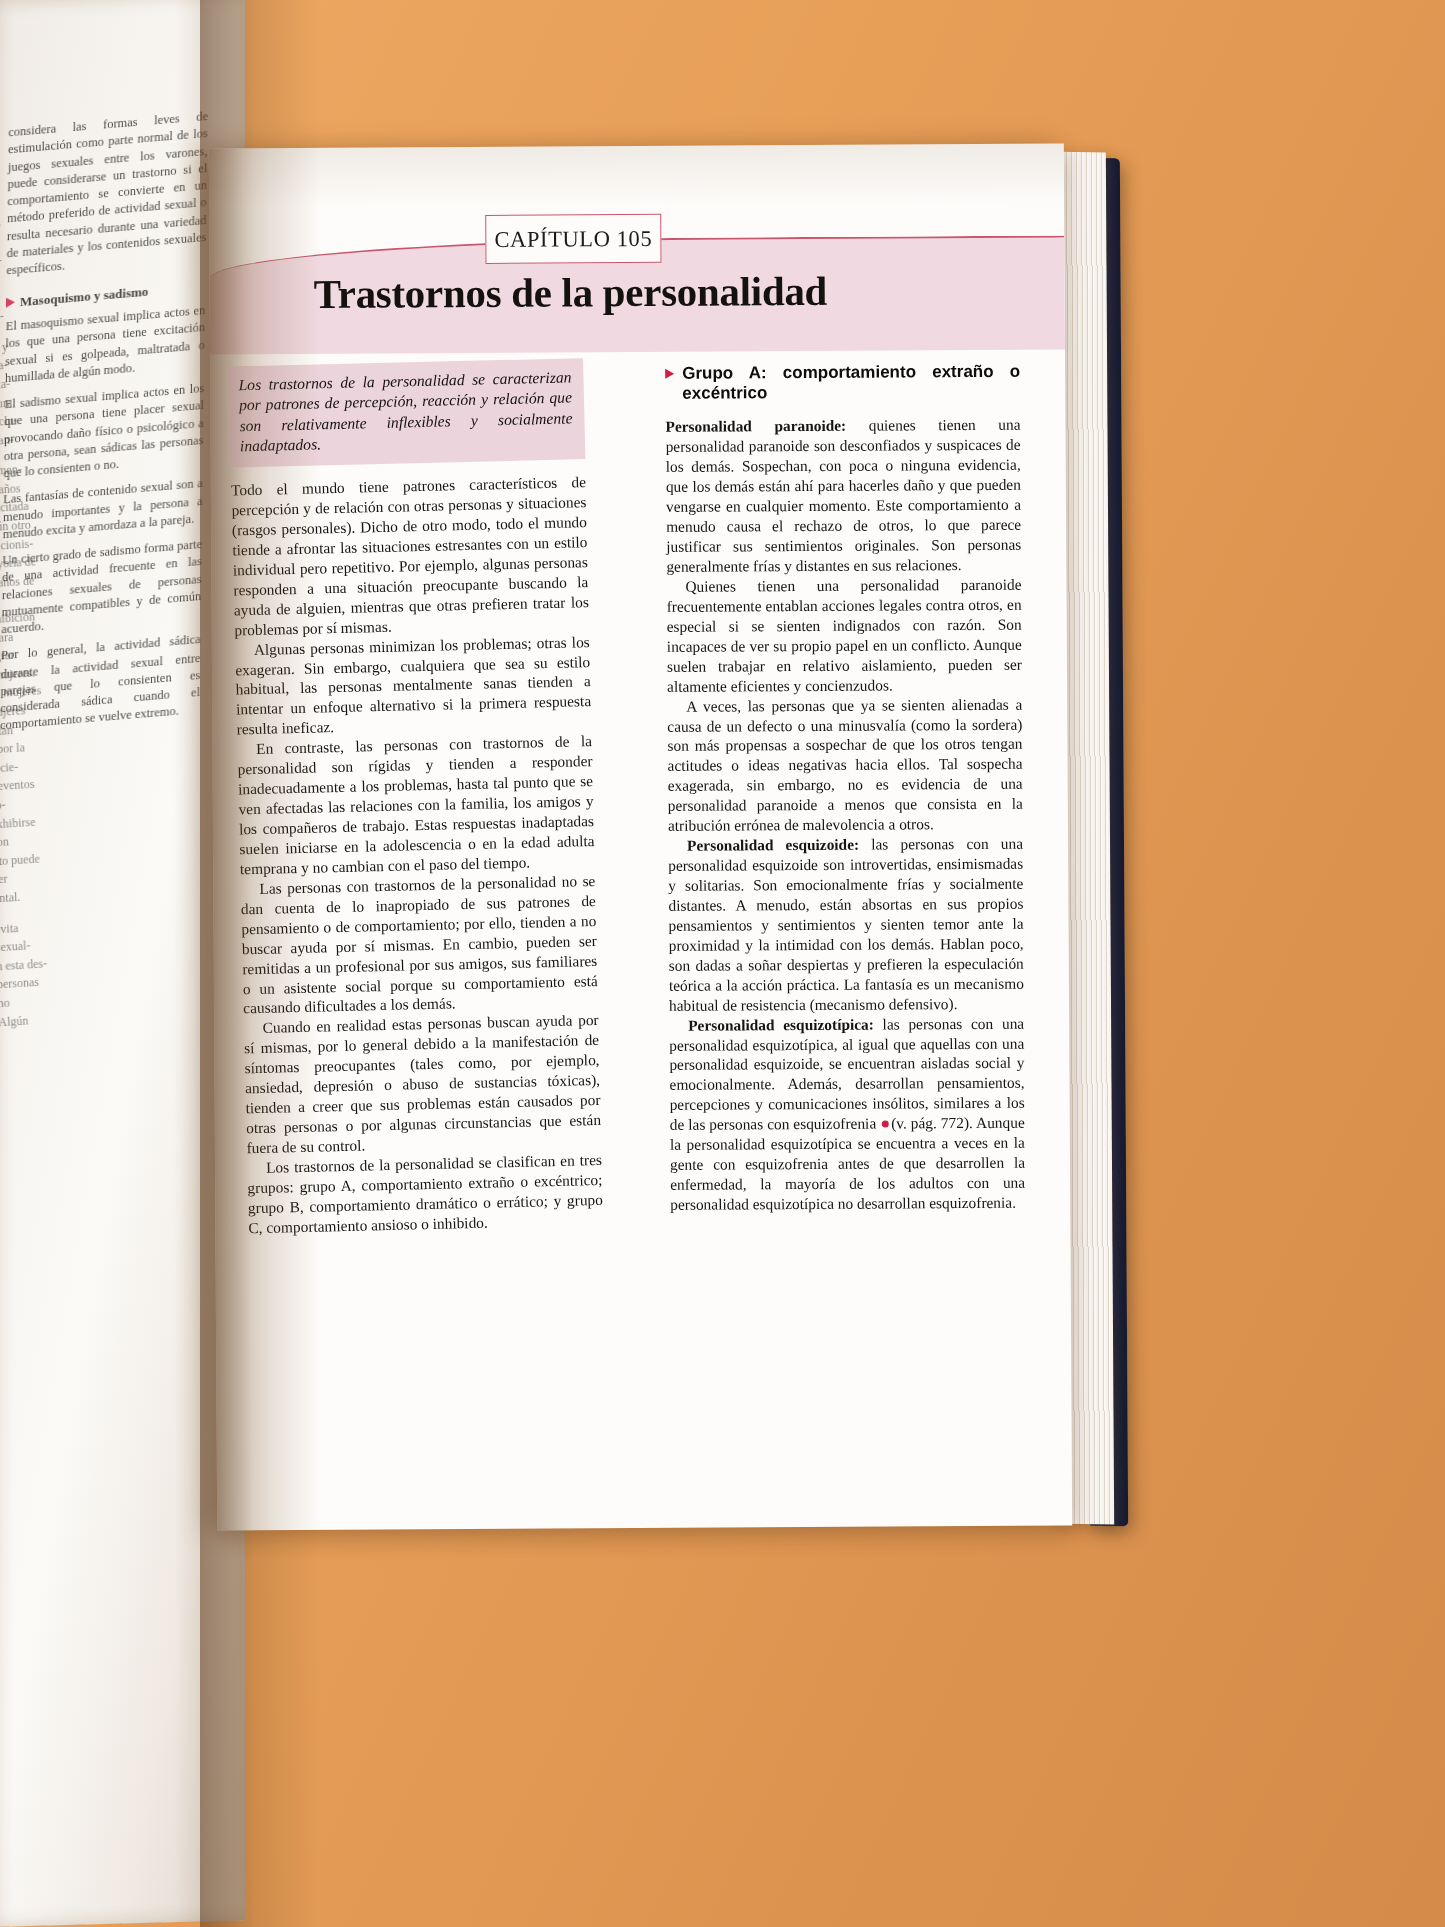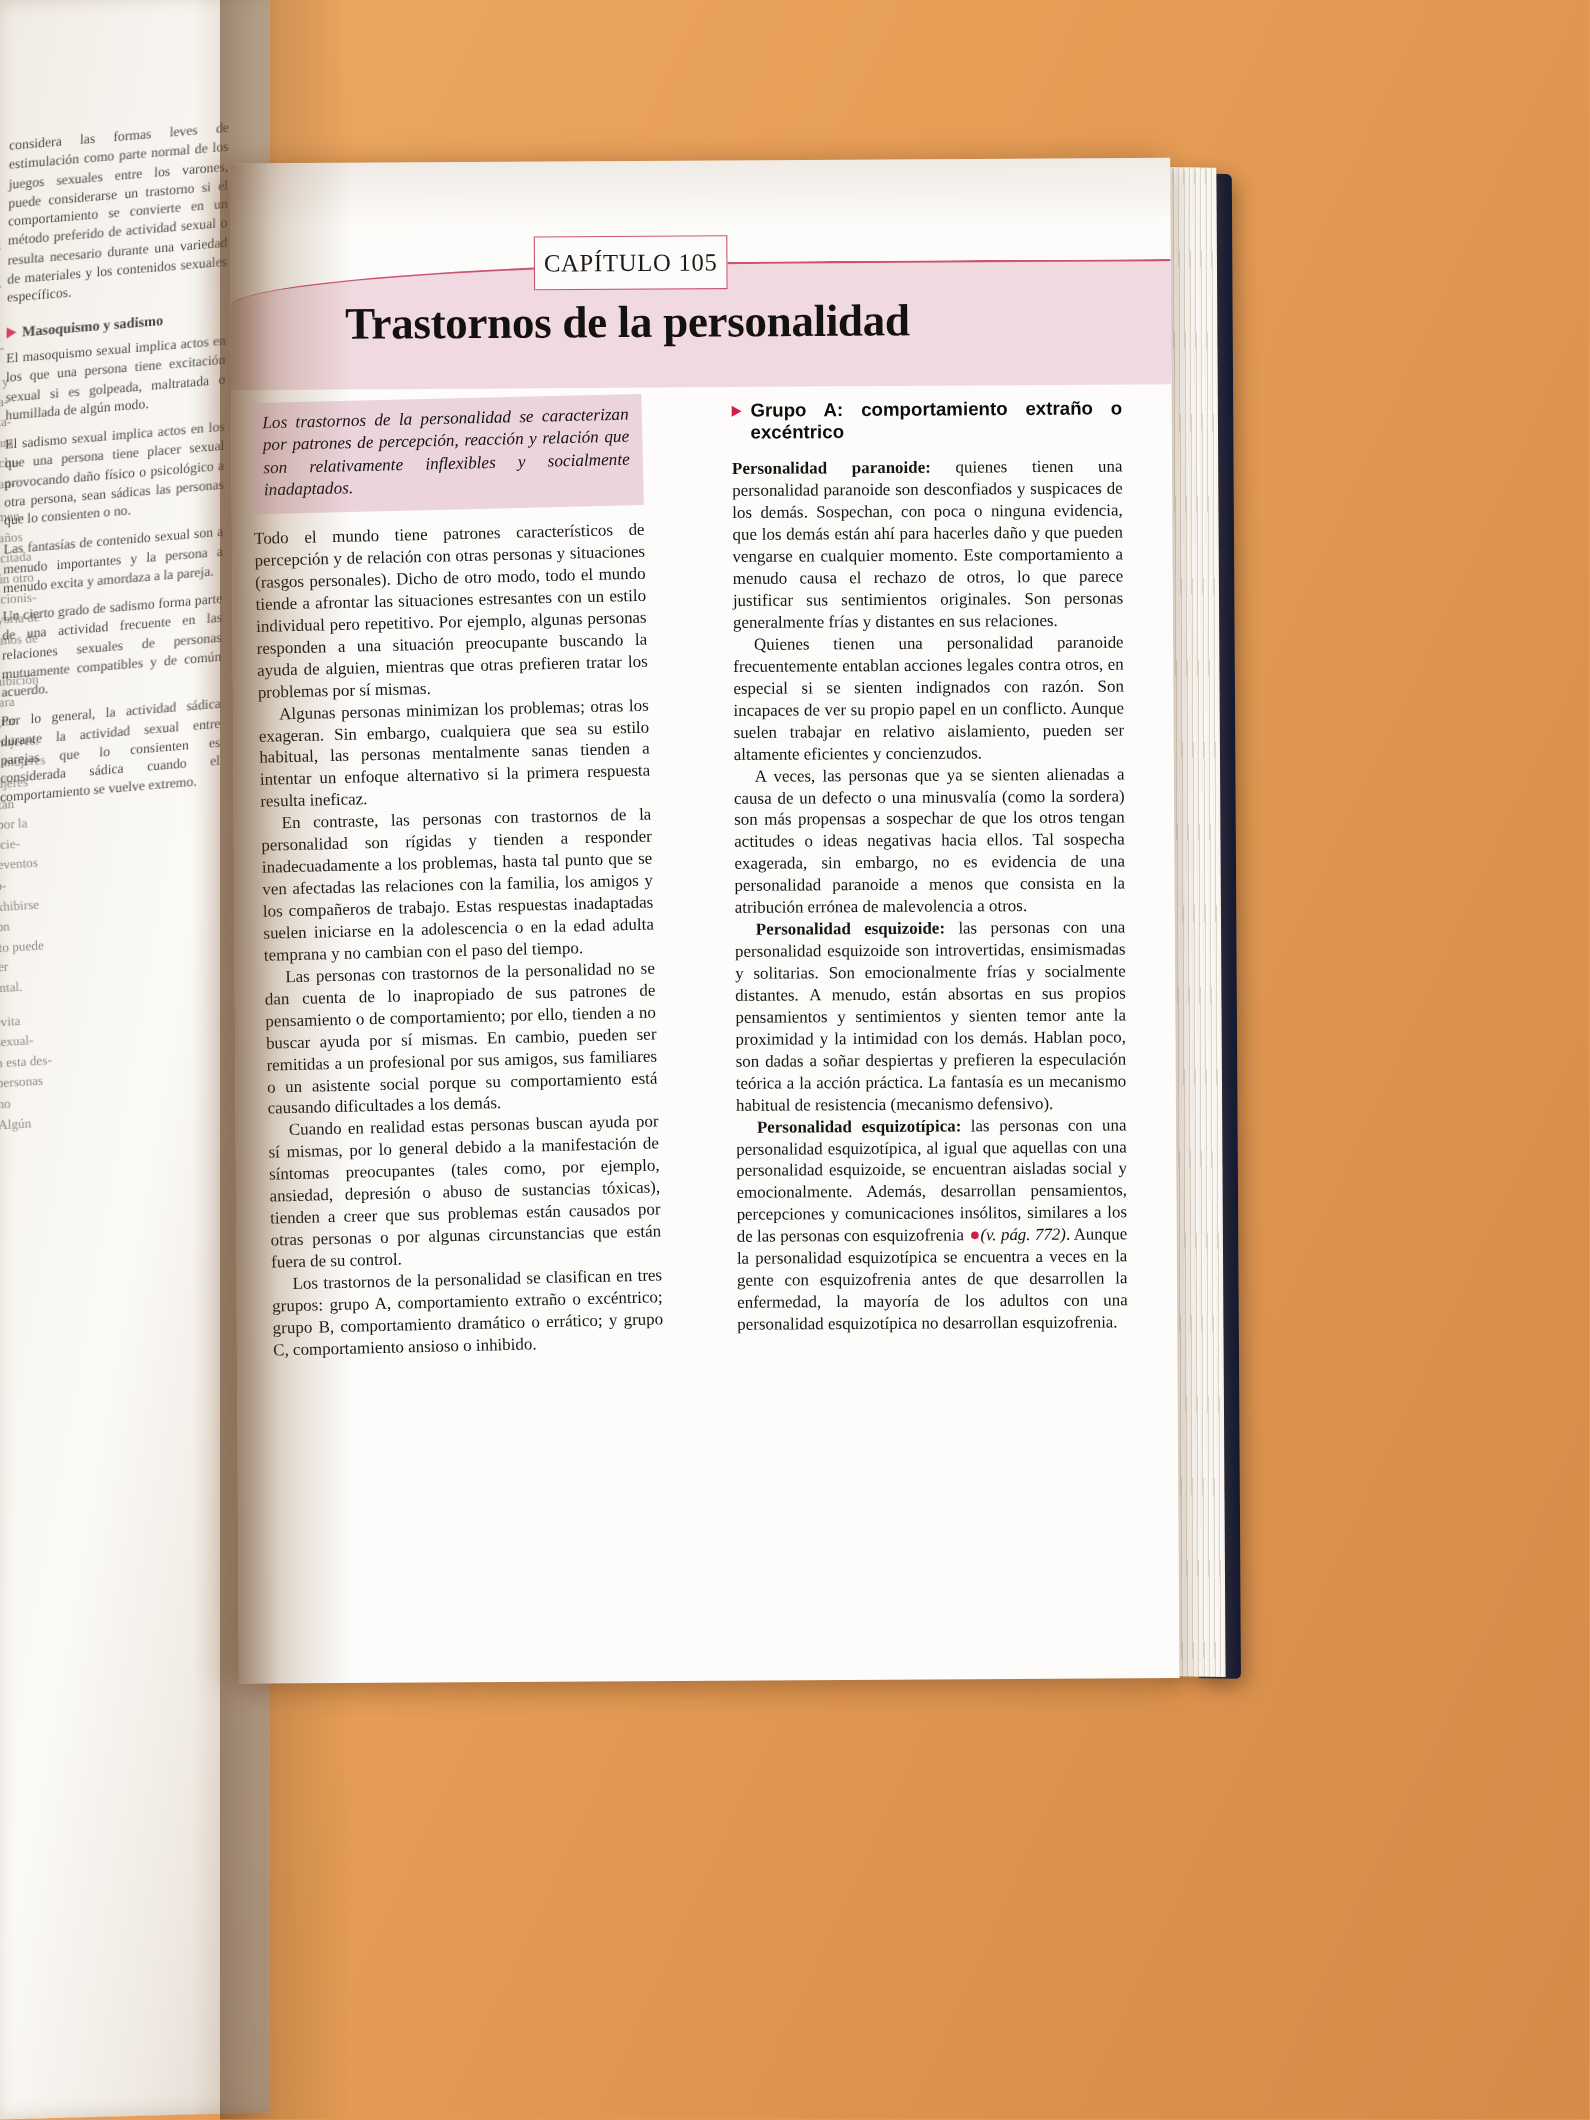--- a/index.html
+++ b/index.html
@@ -224,21 +224,21 @@
     gap: 8px;
     font-weight: bold;
     font-size: 17px;
     line-height: 1.16;
     margin-bottom: 14px;
     color: #0f0d0c;
     font-family: "Liberation Sans", sans-serif;
   }
   .sec-head .tri-red { margin-top: 5px; flex: 0 0 auto; }
   .run-in { font-weight: bold; }
-  .ref-ital { font-style: italic; }
+  .ref-ital { }
   .dot-red {
     display: inline-block;
     width: 7px; height: 7px;
     border-radius: 50%;
     background: #cf1f44;
     vertical-align: 1px;
     margin: 0 2px;
   }
   .shadow-top {
     position: absolute;

